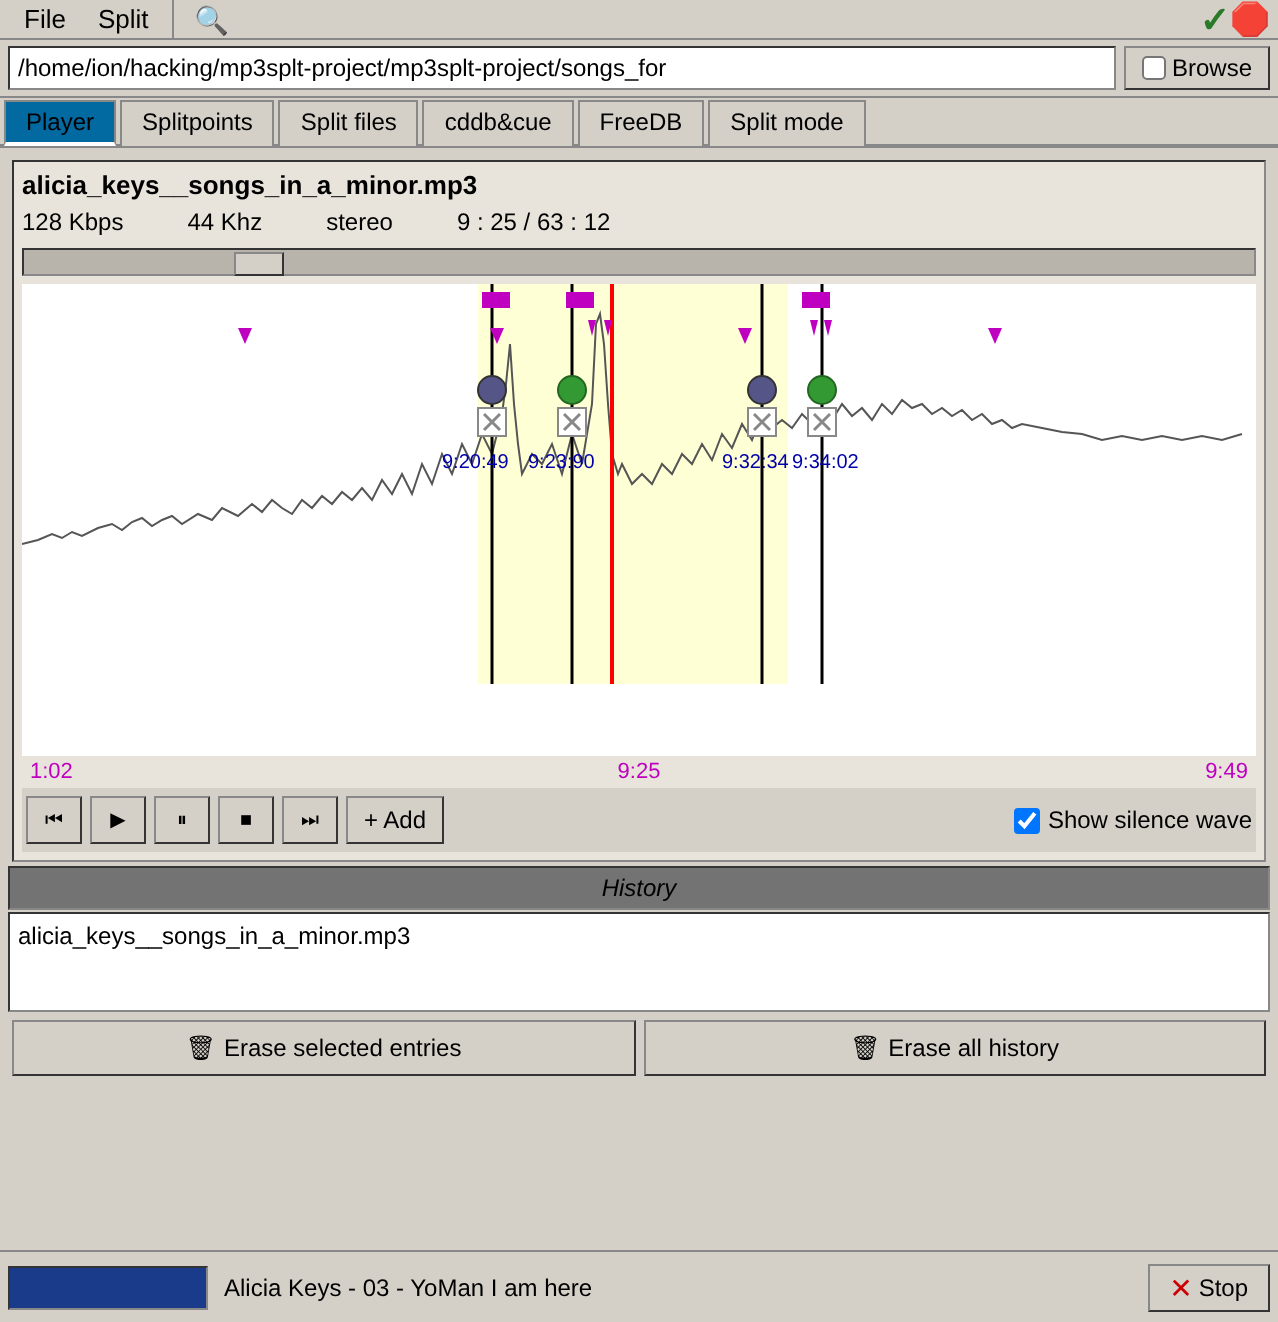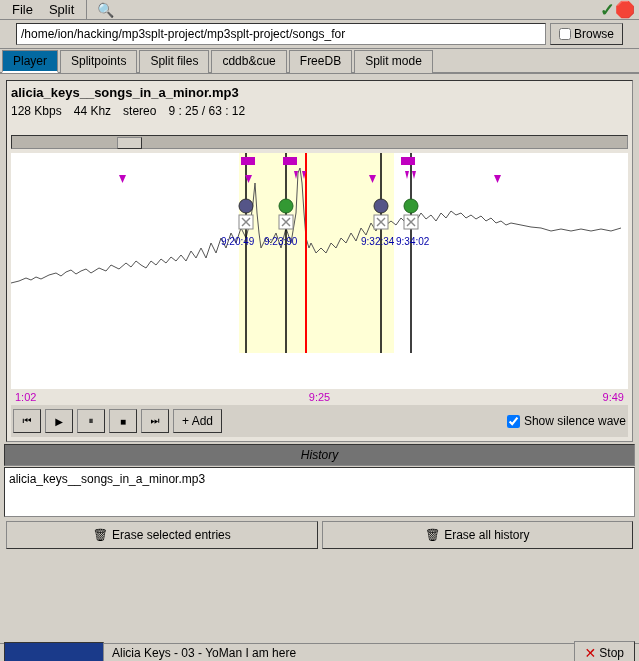--- a/index.html
+++ b/index.html
@@ -29,21 +29,21 @@
     .menubar-separator { width: 1px; background: #888; height: 20px; margin: 0 4px; }
     .menubar-icon { padding: 2px 6px; font-size: 14px; }
     .menubar-check { margin-left: auto; color: #2a7a2a; font-size: 18px; font-weight: bold; }
     .menubar-stop-icon { color: #c00; font-size: 16px; }
 
     
     .pathbar {
       display: flex;
       align-items: center;
       background: #d4d0c8;
-      padding: 3px 16px;
+      padding: 3px 4px;
       gap: 4px;
       border-bottom: 1px solid #888;
     }
     .path-input {
       flex: 1;
       height: 22px;
       background: white;
       border: 1px inset #888;
       padding: 0 4px;
       font-size: 12px;
@@ -95,23 +95,23 @@
 
     .file-title {
       font-size: 13px;
       font-weight: bold;
       margin-bottom: 4px;
       color: #000;
     }
 
     .file-info {
       display: flex;
-      gap: 12px;
-      font-size: 12px;
-      margin-bottom: 17px;
+      gap: 32px;
+      font-size: 12px;
+      margin-bottom: 6px;
       color: #000;
     }
 
     
     .scrollbar-track {
       background: #b8b4ac;
       height: 14px;
       border: 1px inset #888;
       margin-bottom: 4px;
       position: relative;
@@ -208,21 +208,21 @@
       justify-content: center;
       gap: 4px;
     }
 
     
     .statusbar {
       display: flex;
       align-items: center;
       background: #d4d0c8;
       border-top: 1px solid #888;
-      height: 18px;
+      height: 36px;
       position: absolute;
       bottom: 0;
       left: 0;
       right: 0;
     }
     .status-progress {
       width: 100px;
       height: 22px;
       background: #1a3a8a;
       border: 1px inset #888;

